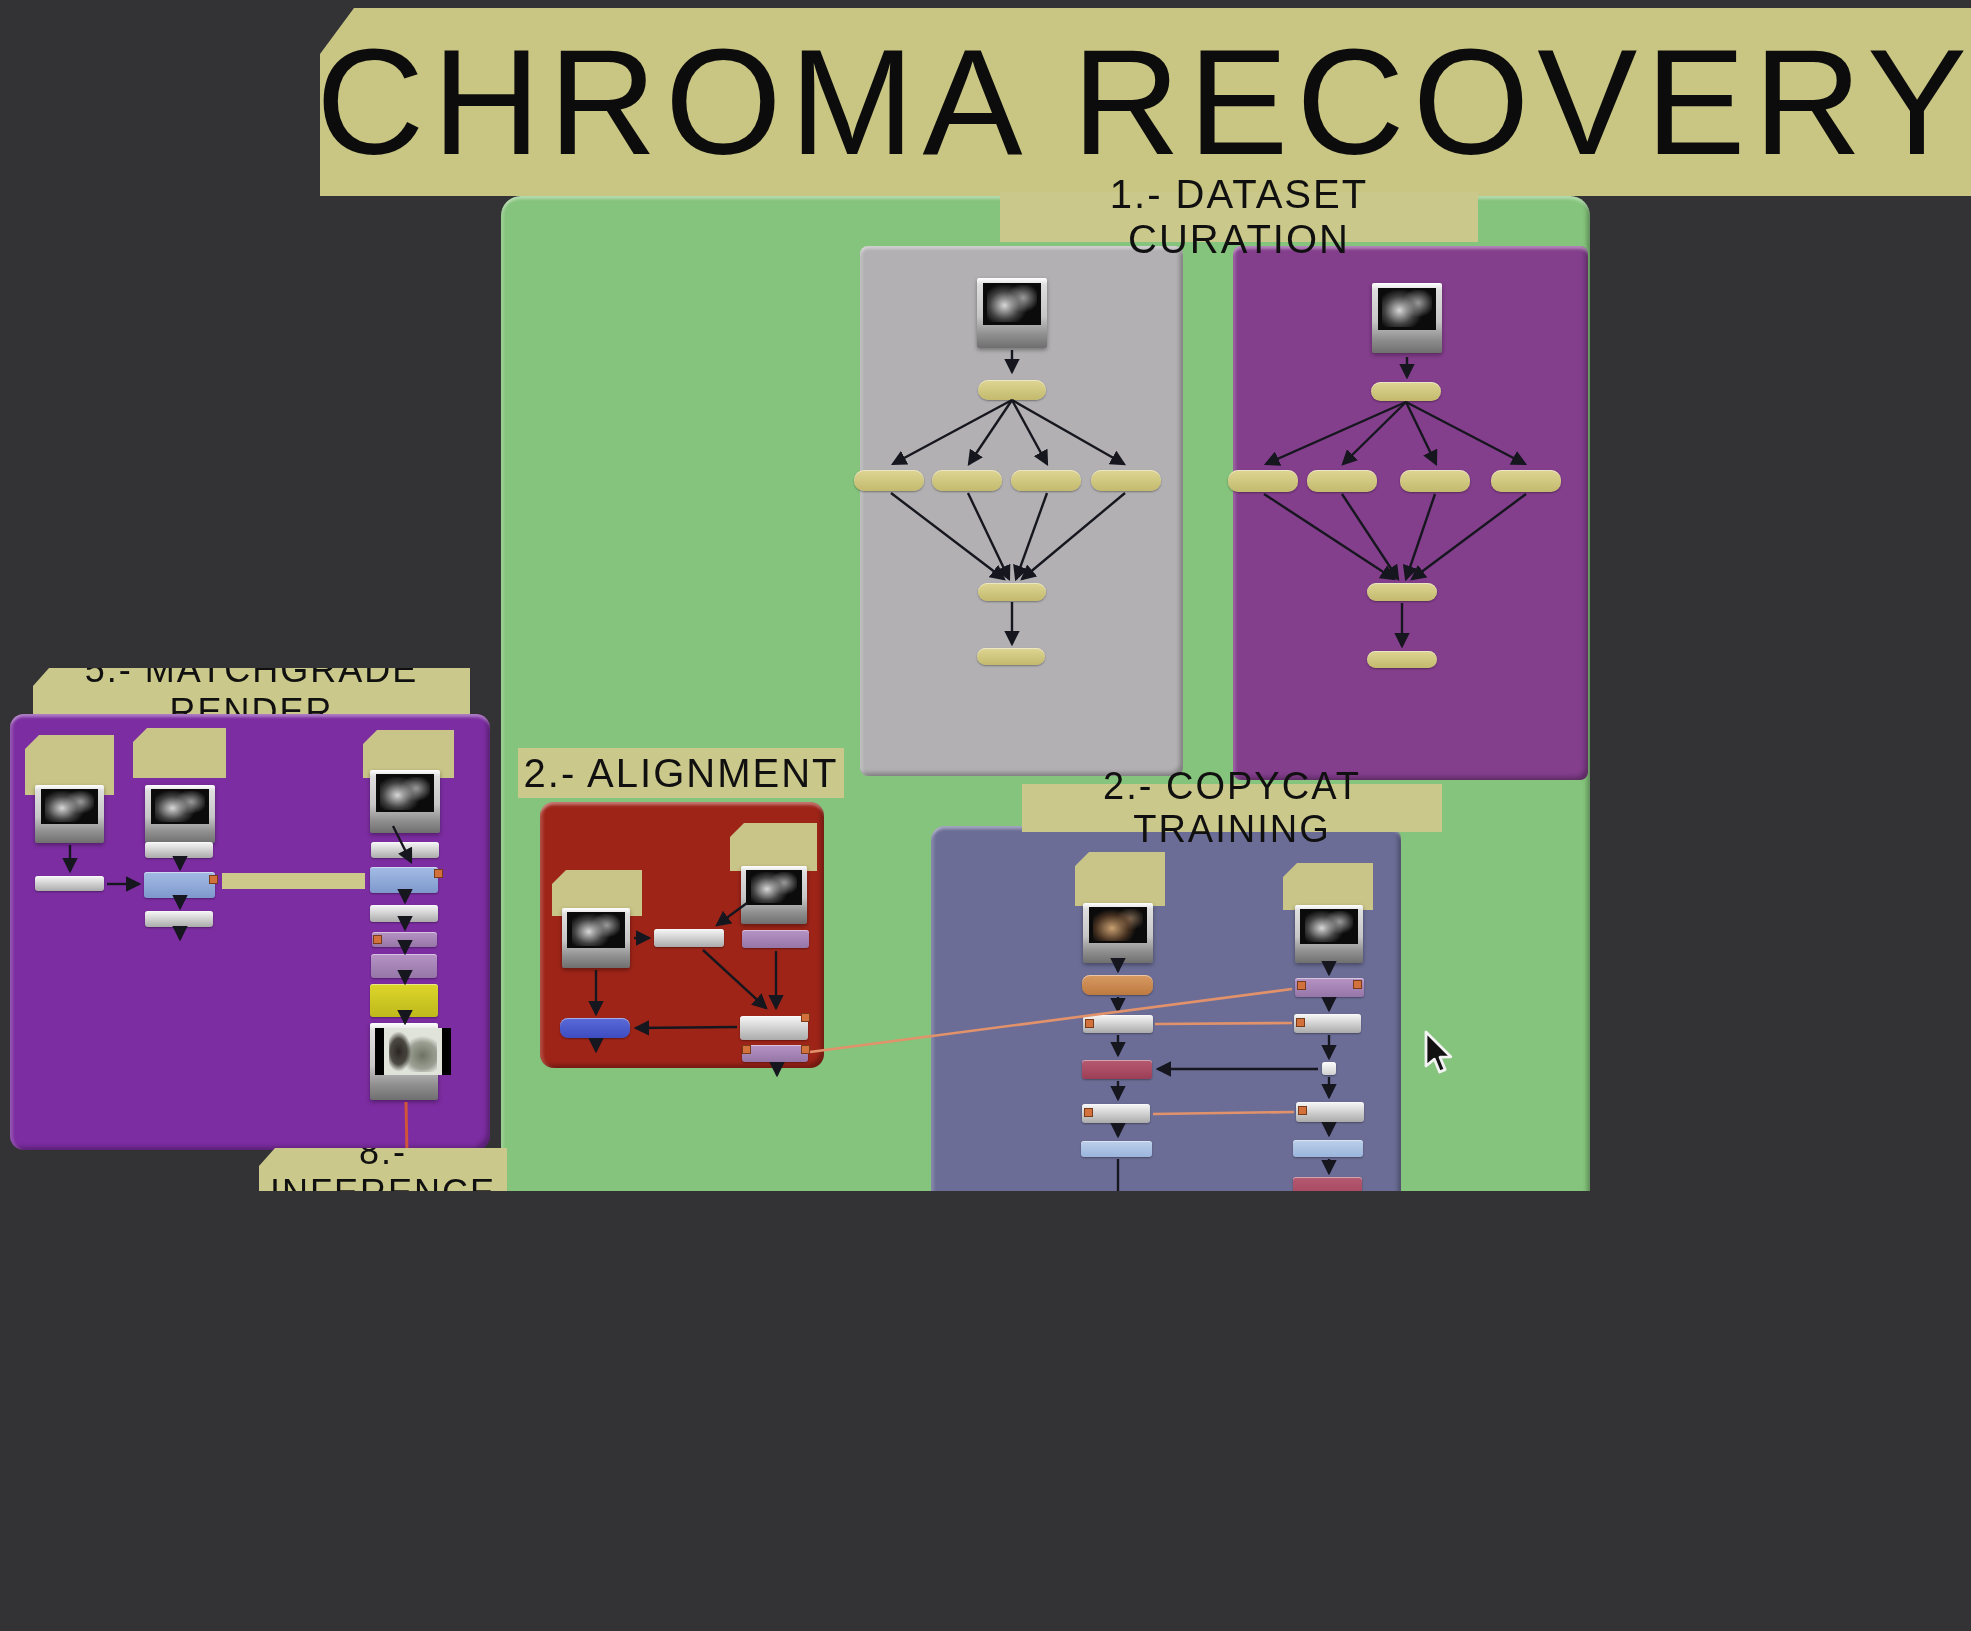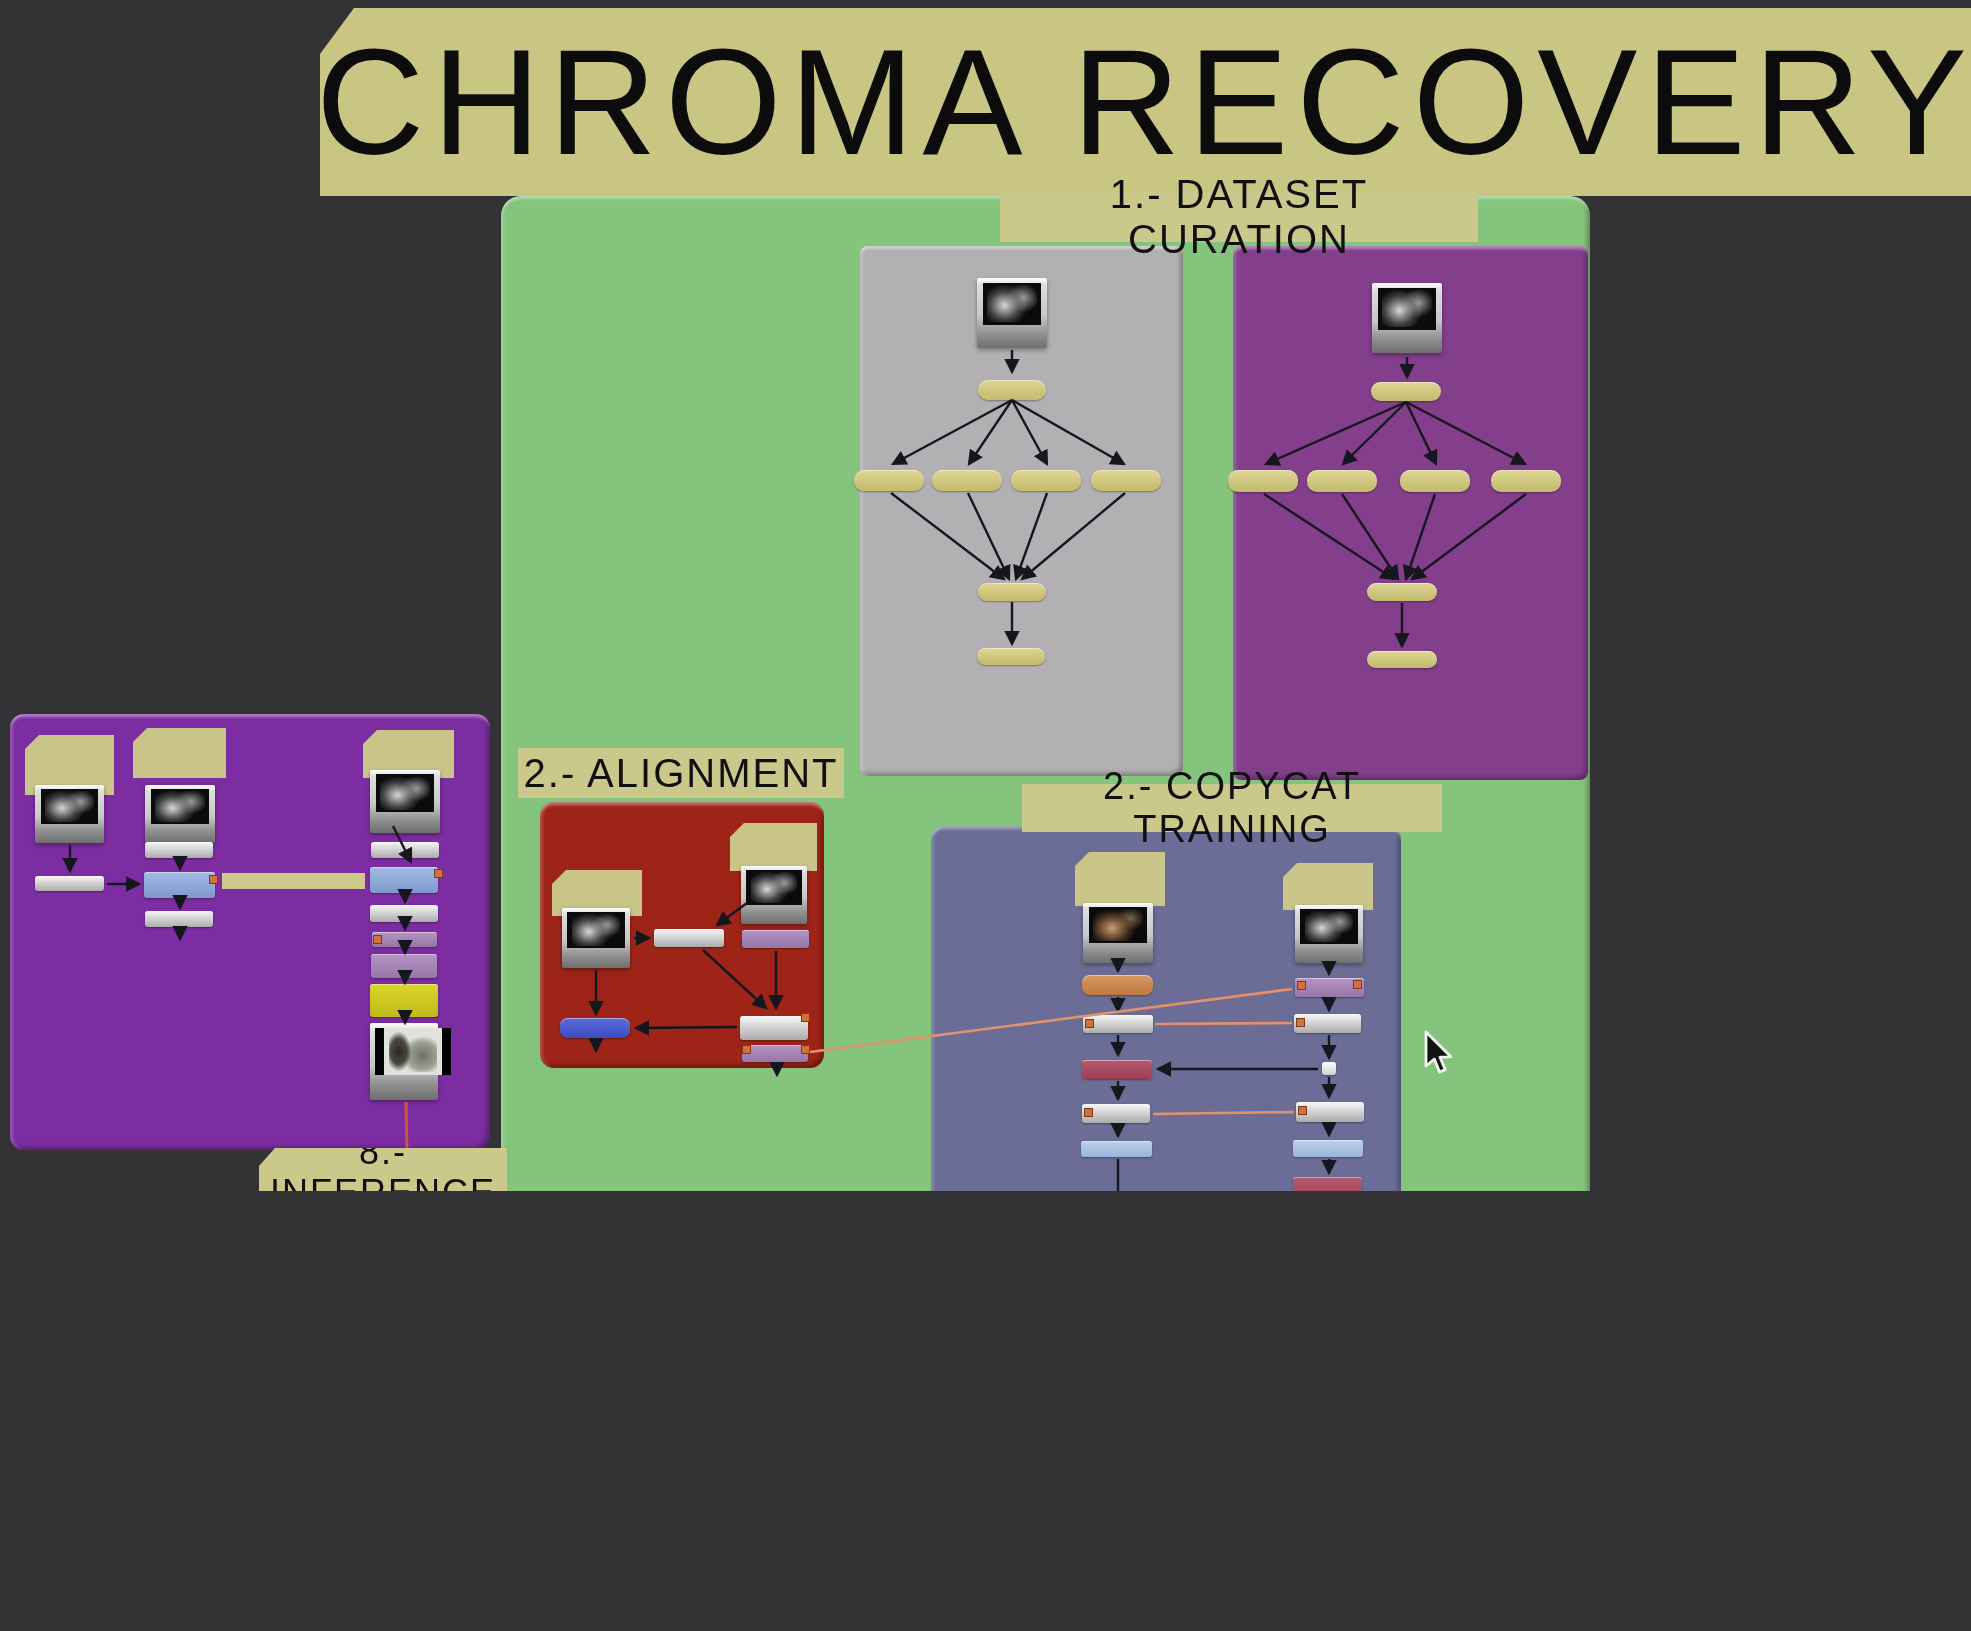--- a/index.html
+++ b/index.html
@@ -158,20 +158,23 @@
   <div class="node crimson" style="left:1293px;top:1222px;width:68px;height:17px;"></div>
   <div class="node crimson" style="left:1294px;top:1362px;width:67px;height:20px;"></div>
   <div class="node khaki" style="left:929px;top:1359px;width:70px;height:24px;"></div>
   <div class="ind" style="left:1085px;top:1019px;"></div>
   <div class="ind" style="left:1084px;top:1108px;"></div>
   <div class="ind" style="left:1296px;top:1018px;"></div>
   <div class="ind" style="left:1298px;top:1106px;"></div>
   <div class="ind" style="left:1297px;top:981px;"></div>
   <div class="ind" style="left:1353px;top:980px;"></div>
 
+  <div class="lbl chamfer" style="left:33px;top:668px;width:437px;height:46px;font-size:36px;">
+      <span>5.- MATCHGRADE RENDER</span>
+    </div>
 
   <div class="backdrop purple-bd" style="left:10px;top:714px;width:480px;height:436px;"></div>
   <div class="sticky" style="left:25px;top:735px;width:89px;height:60px;"></div>
   <div class="sticky" style="left:133px;top:728px;width:93px;height:50px;"></div>
   <div class="sticky" style="left:363px;top:730px;width:91px;height:48px;"></div>
   <div class="bar-sticky" style="left:222px;top:873px;width:143px;height:16px;"></div>
   <div class="read" style="left:35px;top:785px;width:69px;height:58px;">
     <div class="thumb"></div>
     </div>
   <div class="read" style="left:145px;top:785px;width:70px;height:58px;">

